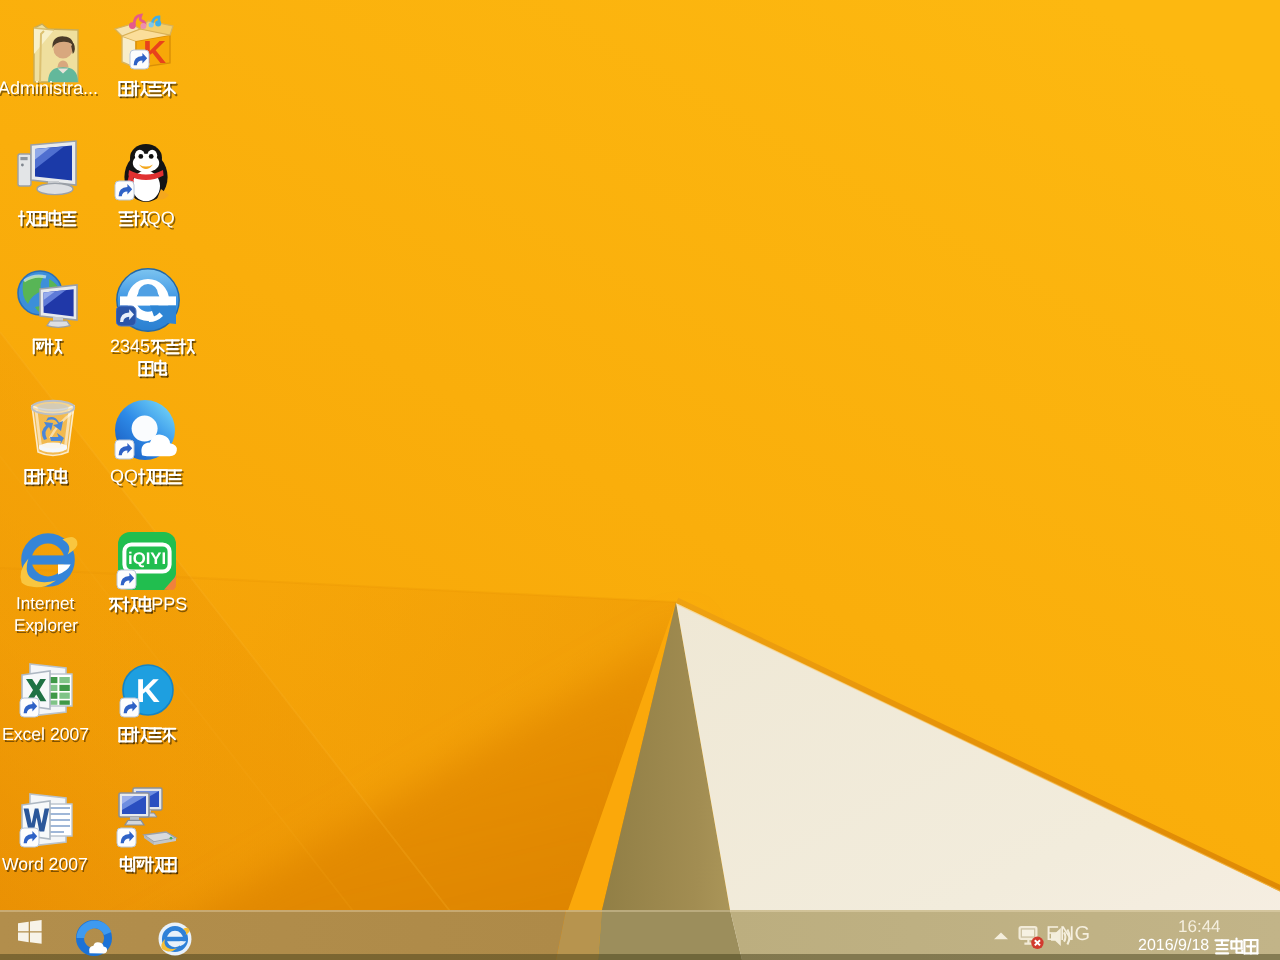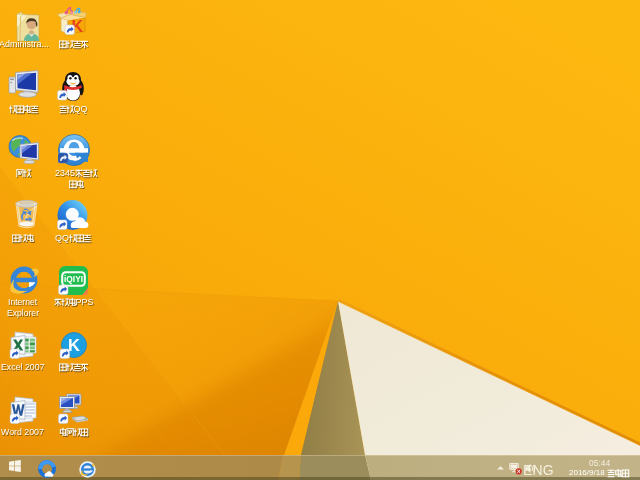--- a/index.html
+++ b/index.html
@@ -919,22 +919,22 @@
 <rect x="0.8" y="0.6" width="8.4" height="5.8" rx="0.8" fill="#CEC3A4" stroke="#F2EBD8" stroke-width="1.1"></rect>
 <rect x="2" y="1.8" width="6" height="3.4" fill="#F6F1E2"></rect>
 <path d="M3.2,8.8 L7.2,8.8 M5.2,6.6 L5.2,8.8" stroke="#F2EBD8" stroke-width="1.1"></path>
 <circle cx="9.7" cy="8.4" r="3.1" fill="#D23A2E"></circle>
 <path d="M8.4,7.1 L11,9.7 M11,7.1 L8.4,9.7" stroke="#fff" stroke-width="1"></path>
 </svg>
 <svg class="abs" style="left:525px;top:463px" width="11" height="11" viewBox="0 0 11 11">
 <path d="M0.5,3.6 L2.6,3.6 L5.4,1 L5.4,10 L2.6,7.4 L0.5,7.4 Z" fill="#F4EEDC"></path>
 <path d="M7,3.2 Q8.4,5.5 7,7.8 M8.7,1.8 Q10.8,5.5 8.7,9.2" stroke="#F4EEDC" stroke-width="1.05" fill="none"></path>
 </svg>
-<div class="abs" style="left:523px;top:462px;width:22px;font-size:14px;color:#F5EFDF;letter-spacing:0.2px">ENG</div>
-<div class="abs" style="left:589px;top:458px;width:26px;font-size:8.5px;color:#F5EFDF">05:44</div>
+<div class="abs" style="left:523px;top:462px;width:22px;font-size:10px;color:#F5EFDF;letter-spacing:0.2px">ENG</div>
+<div class="abs" style="left:589px;top:458px;width:26px;font-size:8.5px;color:#F5EFDF">16:44</div>
 <svg style="position:absolute;left:565.2px;top:468.2px;overflow:visible" width="68" height="12">
       <text x="4.0" y="7.2" font-size="8.0" fill="#ffffff" font-family="Liberation Sans, sans-serif">2016/9/18 </text>
       <g transform="translate(42.0,0.6) scale(0.88)" stroke="#ffffff" stroke-width="1.2" fill="none" stroke-linecap="round">
         <path d="M0.8,1.8 H8.2"></path>
         <path d="M1.6,4.4 H7.6"></path>
         <path d="M1.6,6.8 H7.6"></path>
         <path d="M1.2,9.2 H8.0"></path>
         <path d="M4.5,1.8 V4.4"></path>
       </g>
       <g transform="translate(49.3,0.6) scale(0.88)" stroke="#ffffff" stroke-width="1.2" fill="none" stroke-linecap="round">

